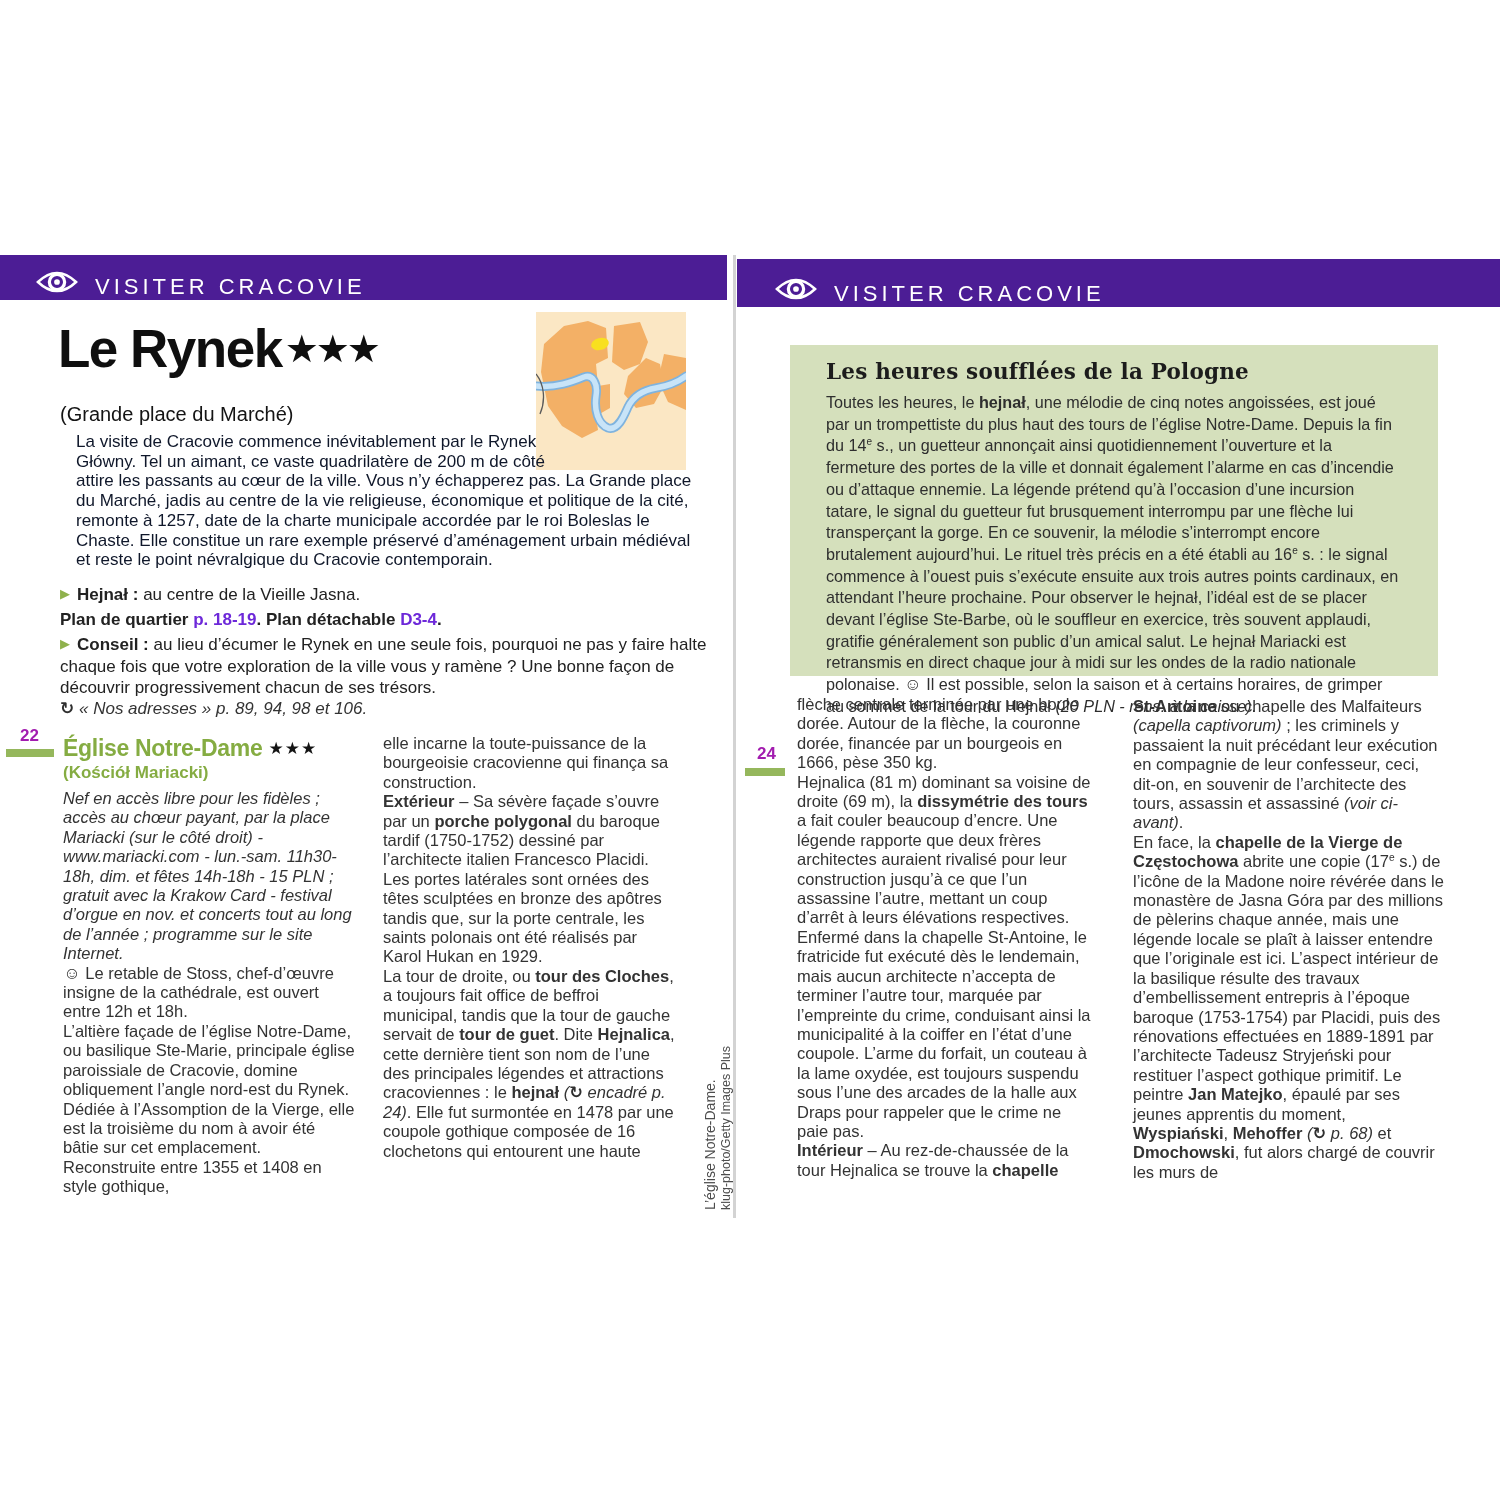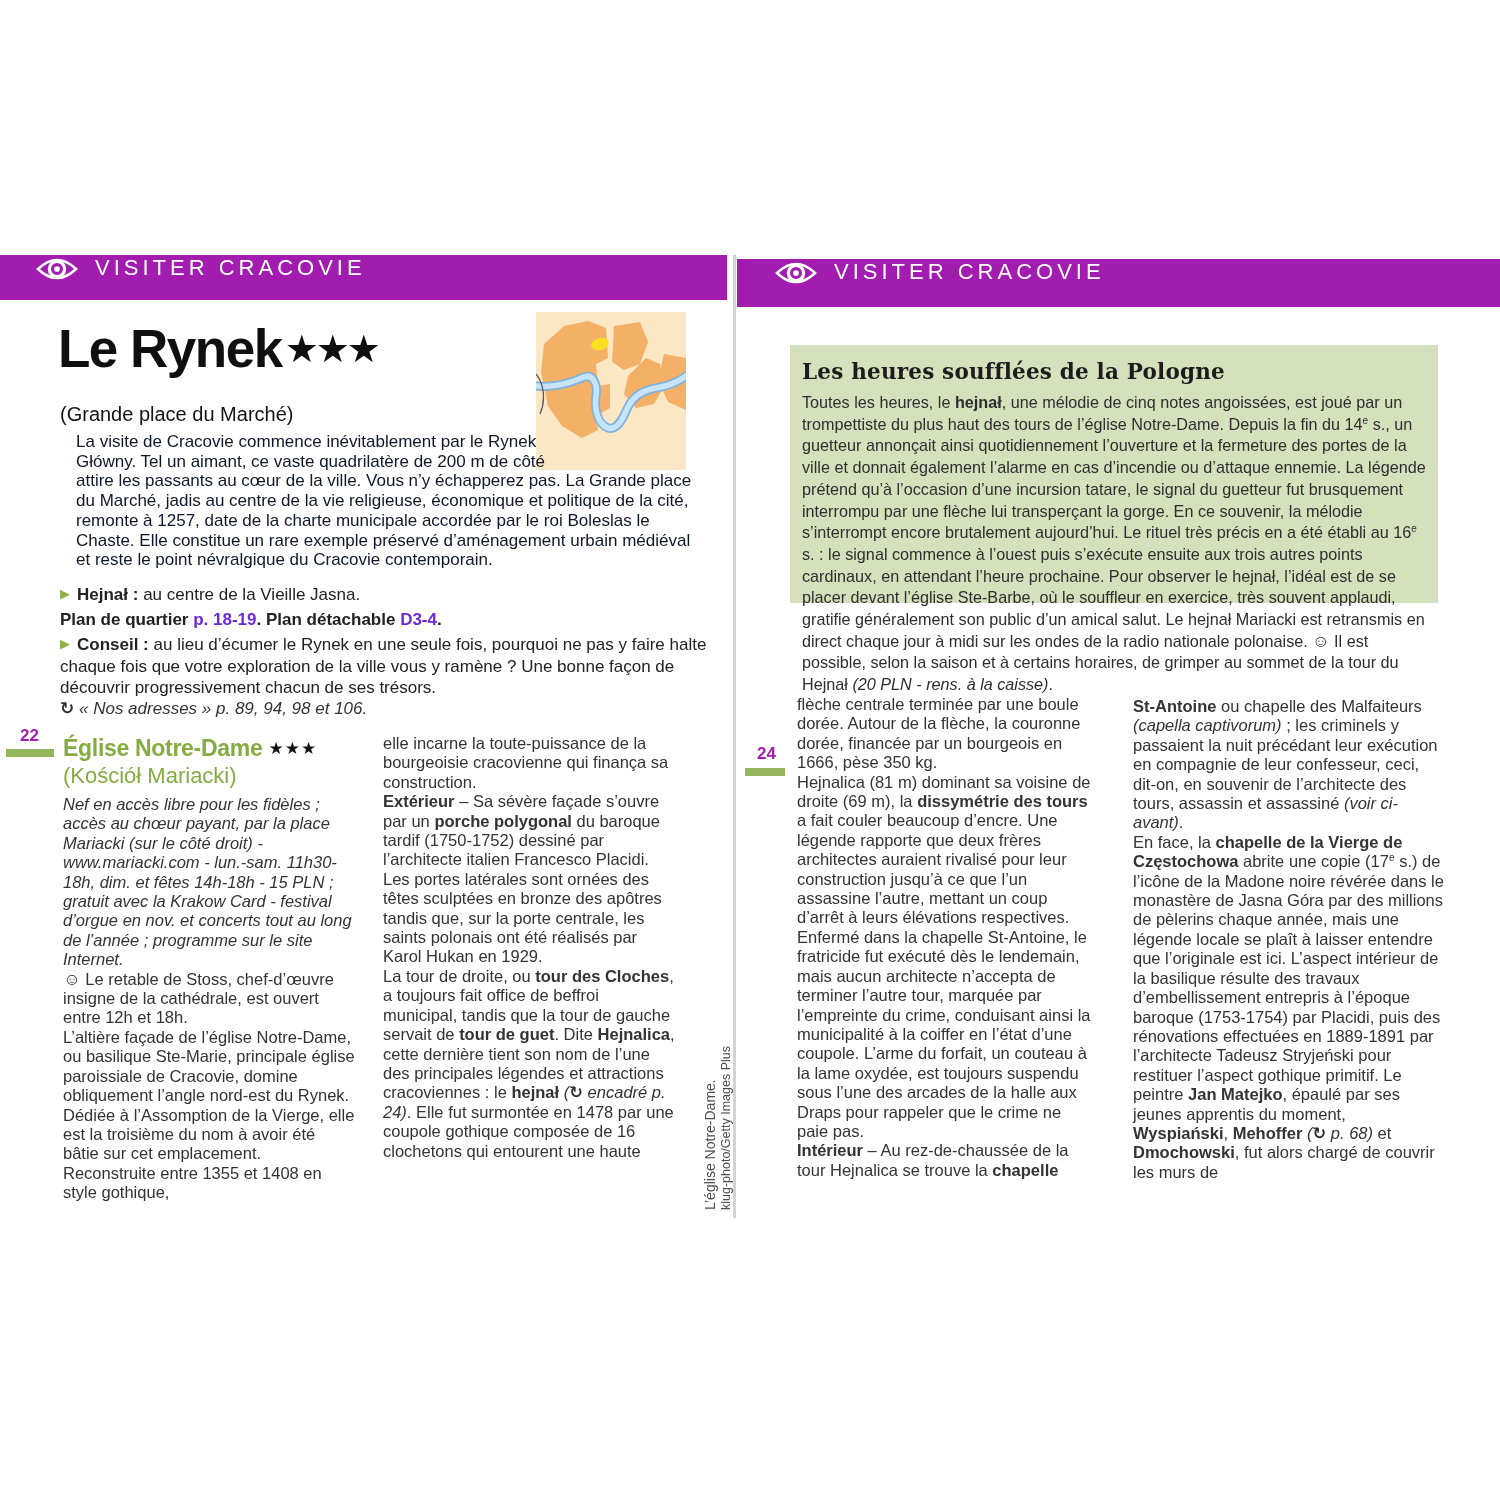--- a/index.html
+++ b/index.html
@@ -1,21 +1,21 @@
 <!DOCTYPE html>
 <html><head>
 <meta charset="utf-8">
 <style>
   *{margin:0;padding:0;box-sizing:border-box}
   html,body{width:1500px;height:1500px}
   body{position:relative;background:#ffffff;font-family:"Liberation Sans","DejaVu Sans",sans-serif;color:#2a2a2a;overflow:hidden}
   .abs{position:absolute}
 
   
-  .bar{background:#a21caf;display:flex;align-items:flex-start}
+  .bar{background:#4c1d95;display:flex;align-items:flex-end}
   .bar-left{left:0;top:255px;width:727px;height:45px;padding-left:36px}
   .bar-right{left:737px;top:259px;width:763px;height:48px;padding-left:38px}
   .bar-label{color:#fff;font-size:22px;letter-spacing:4px;font-weight:400;margin-left:17px;white-space:nowrap}
   .eye{flex:0 0 auto}
 
   .gutter{left:733px;top:255px;width:3px;height:963px;background:#d3d3d3}
 
   
   .title{left:58px;top:318px;font-size:53px;font-weight:700;color:#0f0f0f;letter-spacing:-1.5px;white-space:nowrap}
   .title .stars{font-size:38px;letter-spacing:-3px;margin-left:3px;position:relative;top:-5px;color:#0f0f0f}
@@ -41,31 +41,31 @@
   .see-icon{font-weight:700;color:#2f2f2f}
 
   
   .col{font-size:16.5px;line-height:19.4px;color:#333}
   .lcol1{left:63px;top:735px;width:292px}
   .lcol2{left:383px;top:734px;width:292px}
   .rcol1{left:797px;top:695px;width:298px}
   .rcol2{left:1133px;top:697px;width:312px}
   .green-head{font-size:23px;font-weight:700;color:#85ac42;letter-spacing:-0.3px;white-space:nowrap}
   .green-head .stars{color:#141414;font-size:17px;letter-spacing:1px;margin-left:6px;vertical-align:2px}
-  .green-sub{font-size:22px;font-weight:400;color:#85ac42;margin:1px 0 6px}
+  .green-sub{font-size:17px;font-weight:700;color:#85ac42;margin:1px 0 6px}
 
   
   .pagenum{font-size:17px;font-weight:700;color:#a21caf}
   .num22{left:20px;top:726px}
   .numbar22{left:6px;top:749px;width:48px;height:8px;background:#95b75c}
   .num24{left:757px;top:744px}
   .numbar24{left:745px;top:768px;width:40px;height:8px;background:#95b75c}
 
   
-  .greenbox{left:790px;top:345px;width:648px;height:258px;background:#d5e0bc;padding:14px 12px 10px}
+  .greenbox{left:790px;top:345px;width:648px;height:331px;background:#d5e0bc;padding:14px 36px 10px}
   .greenbox h3{font-family:"DejaVu Serif","Liberation Serif",serif;font-size:21.5px;color:#1c1c1c;margin-bottom:8px;letter-spacing:0.2px}
   .greenbox .boxbody{font-size:16.2px;line-height:21.7px;color:#2e2e2e}
 
   
   .credit{left:702px;top:1210px;transform:rotate(-90deg);transform-origin:0 0;width:226px;color:#4d4d4d;white-space:nowrap}
   .credit .l1{font-size:14px;line-height:17px}
   .credit .l2{font-size:12.5px;line-height:15px}
 </style>
 </head>
 <body>

